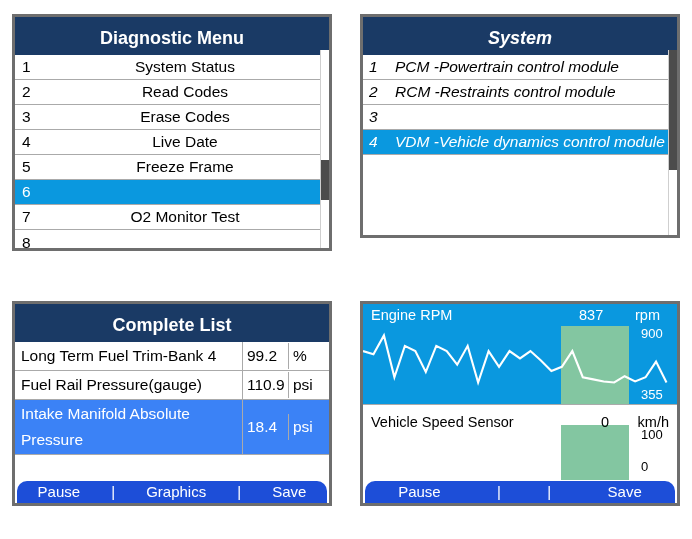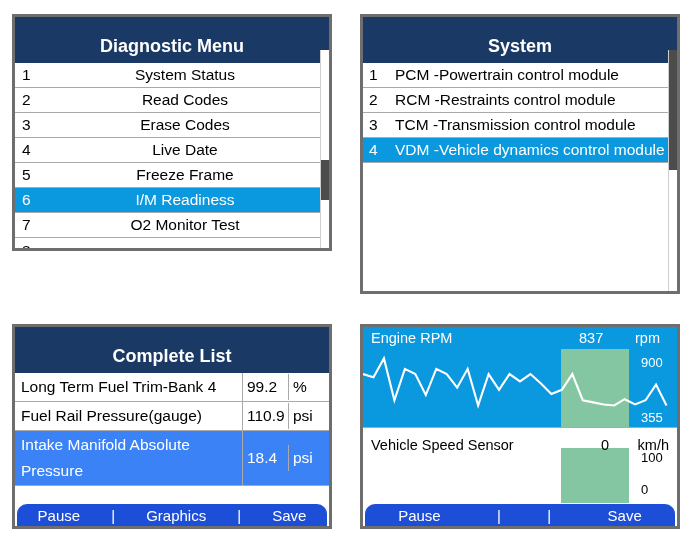--- a/index.html
+++ b/index.html
@@ -19,21 +19,21 @@
     background: #fff;
     overflow: hidden;
     position: relative;
   }
   .panel-header {
     background: #1a3a65;
     color: #fff;
     font-weight: bold;
     text-align: center;
     font-size: 18px;
-    padding: 19px 0 6px;
+    padding: 11px 0 6px;
   }
   .menu-list { }
   .menu-row {
     display: flex;
     align-items: center;
     border-bottom: 1px solid #aaa;
     font-size: 15.5px;
     color: #000;
     height: 25px;
     padding: 0 6px;
@@ -138,21 +138,21 @@
     position: absolute;
     top: 0; left: 0; right: 0;
     z-index: 3;
   }
   .graph1-header .g-name { flex: 1; }
   .graph1-header .g-val { width: 50px; text-align: left; }
   .graph1-header .g-unit { width: 40px; text-align: left; padding-left: 6px; }
   .graph1-ticks {
     position: absolute;
     right: 4px;
-    top: 28px;
+    top: 22px;
     bottom: 2px;
     width: 32px;
     color: #fff;
     font-size: 13px;
     display: flex;
     flex-direction: column;
     justify-content: space-between;
     z-index: 3;
   }
   .graph1 .highlight {
@@ -232,49 +232,47 @@
       <div class="menu-row">
         <span class="num">4</span>
         <span class="label">Live Date</span>
       </div>
       <div class="menu-row">
         <span class="num">5</span>
         <span class="label">Freeze Frame</span>
       </div>
       <div class="menu-row selected">
         <span class="num">6</span>
-        <span class="label">I/M Readiness</span>
       </div>
       <div class="menu-row">
         <span class="num">7</span>
         <span class="label">O2 Monitor Test</span>
       </div>
       <div class="menu-row">
         <span class="num">8</span>
       </div>
     </div>
   <div class="scrollbar">
     <div class="thumb" style="top:110px;height:40px;"></div>
   </div>
 </div>
 
-<div class="panel" style="height:280px;">
+<div class="panel" style="height:224px;font-style:italic;">
   <div class="panel-header">System</div>
   <div class="menu-list">
       <div class="sys-row">
         <span class="num">1</span>
         <span class="label">PCM -Powertrain control module</span>
       </div>
       <div class="sys-row">
         <span class="num">2</span>
         <span class="label">RCM -Restraints control module</span>
       </div>
       <div class="sys-row">
         <span class="num">3</span>
-        <span class="label">TCM -Transmission control module</span>
       </div>
       <div class="sys-row selected">
         <span class="num">4</span>
         <span class="label">VDM -Vehicle dynamics  control module</span>
       </div>
     </div>
   <div class="scrollbar">
     <div class="thumb" style="top:0;height:120px;"></div>
   </div>
 </div>

